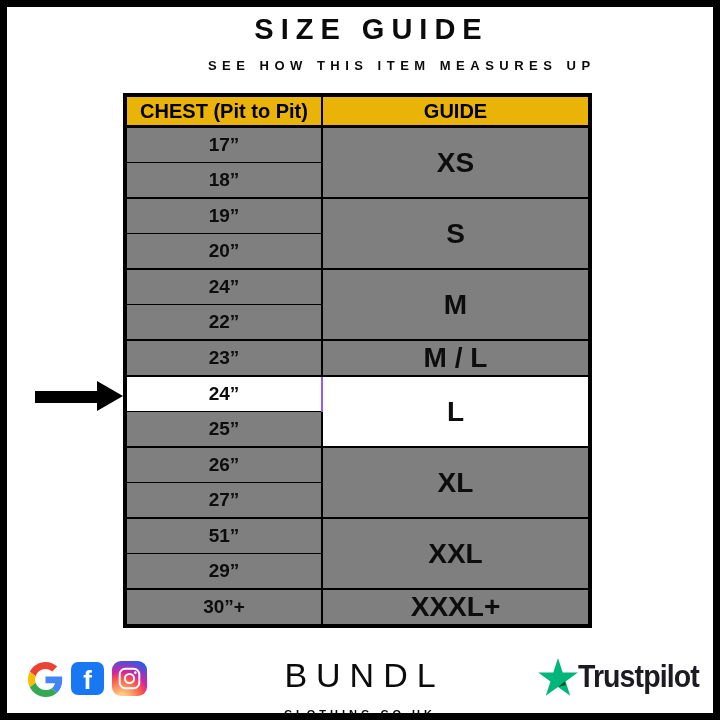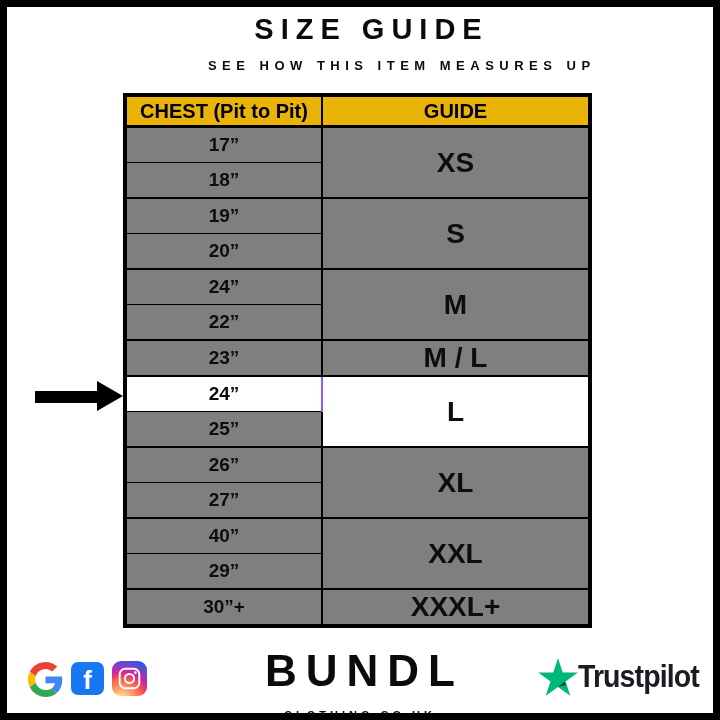--- a/index.html
+++ b/index.html
@@ -138,25 +138,26 @@
     justify-content: center;
   }
   .brand {
     position: absolute;
     left: 0;
     top: 646px;
     width: 100%;
     text-align: center;
   }
   .brand-name {
-    font-size: 44px;
-    font-weight: bold;
+    font-size: 34px;
+    font-weight: normal;
     color: #0b0b0b;
     letter-spacing: 9px;
     padding-left: 9px;
+    margin-top: 10px;
   }
   .brand-domain {
     margin-top: 13px;
     font-size: 11px;
     font-weight: bold;
     color: #0b0b0b;
     letter-spacing: 4px;
   }
   .trustpilot {
     position: absolute;
@@ -229,21 +230,21 @@
         <td class="chest">25”</td>
       </tr>
       <tr class="group-start">
         <td class="chest">26”</td>
         <td class="size" rowspan="2">XL</td>
       </tr>
       <tr class="sub">
         <td class="chest">27”</td>
       </tr>
       <tr class="group-start">
-        <td class="chest">40”</td>
+        <td class="chest">51”</td>
         <td class="size" rowspan="2">XXL</td>
       </tr>
       <tr class="sub">
         <td class="chest">29”</td>
       </tr>
       <tr class="group-start">
         <td class="chest">30”+</td>
         <td class="size" rowspan="1">XXXL+</td>
       </tr>
     </tbody>

